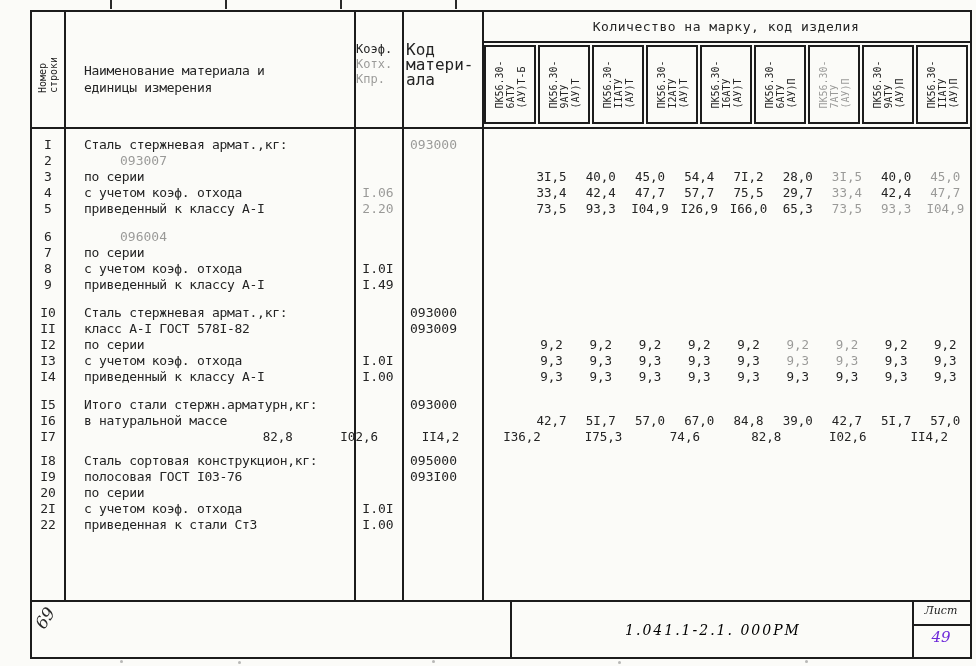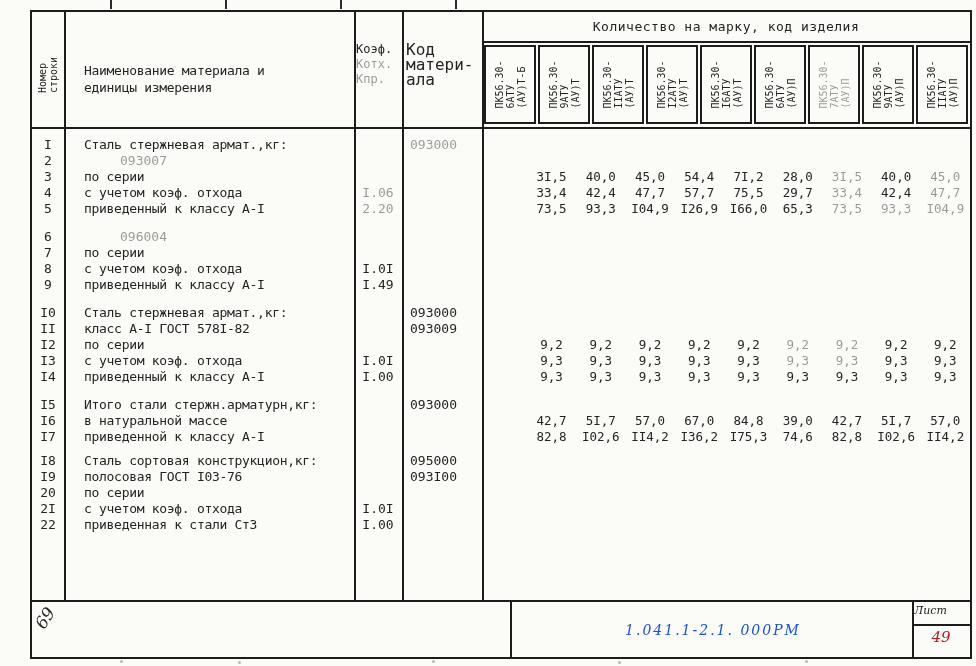--- a/index.html
+++ b/index.html
@@ -31,25 +31,25 @@
   .row{display:flex;height:16px;font-size:13px;line-height:16px;}
   .c-num{width:32px;text-align:center;flex:none;}
   .c-name{width:290px;padding-left:20px;box-sizing:border-box;flex:none;letter-spacing:-0.3px;white-space:nowrap;overflow:hidden;}
   .c-coef{width:48px;text-align:center;flex:none;}
   .c-code{width:80px;padding-left:8px;box-sizing:border-box;flex:none;}
   .c-vals{flex:1;display:flex;padding-left:45px;}
   .c-val{flex:1;text-align:center;font-size:12.5px;white-space:nowrap;}
   .f{opacity:.45;}
   
   .doc-number{position:absolute;left:480px;top:590px;width:402px;height:55px;display:flex;align-items:center;justify-content:center;
-    font-family:"DejaVu Serif","Liberation Serif",serif;font-style:italic;font-size:14px;letter-spacing:2px;color:#1d4ed8;}
-  .sheet-label{position:absolute;left:882px;top:592px;width:54px;
+    font-family:"DejaVu Serif","Liberation Serif",serif;font-style:italic;font-size:14px;letter-spacing:2px;color:#000000;}
+  .sheet-label{position:absolute;left:882px;top:592px;width:54px;text-align:center;
     font-family:"DejaVu Serif","Liberation Serif",serif;font-style:italic;font-size:11px;color:#1d1d1d;}
   .sheet-number{position:absolute;left:882px;top:616px;width:54px;text-align:center;
-    font-family:"DejaVu Serif","Liberation Serif",serif;font-style:italic;font-size:15px;color:#b91c1c;}
+    font-family:"DejaVu Serif","Liberation Serif",serif;font-style:italic;font-size:15px;color:#6d28d9;}
   .hand69{position:absolute;left:34px;top:608px;transform:rotate(-58deg);
     font-family:"DejaVu Serif","Liberation Serif",serif;font-style:italic;font-size:17px;color:#2a2a2a;}
   .tick{position:absolute;top:0;width:2px;height:9px;background:#2a2a2a;}
   .dot{position:absolute;width:3px;height:3px;background:#666;opacity:.45;border-radius:50%;}
 </style>
 </head>
 <body>
 
 <div class="page">
 
@@ -417,21 +417,20 @@
               <span class="c-val">67,0</span>
               <span class="c-val">84,8</span>
               <span class="c-val">39,0</span>
               <span class="c-val">42,7</span>
               <span class="c-val">5I,7</span>
               <span class="c-val">57,0</span>
             </div>
           </div>
           <div class="row">
             <span class="c-num">I7</span>
-            <span class="c-name">приведенной к классу А-I</span>
             <span class="c-coef"></span>
             <span class="c-code"></span>
             <div class="c-vals">
               <span class="c-val">82,8</span>
               <span class="c-val">I02,6</span>
               <span class="c-val">II4,2</span>
               <span class="c-val">I36,2</span>
               <span class="c-val">I75,3</span>
               <span class="c-val">74,6</span>
               <span class="c-val">82,8</span>

